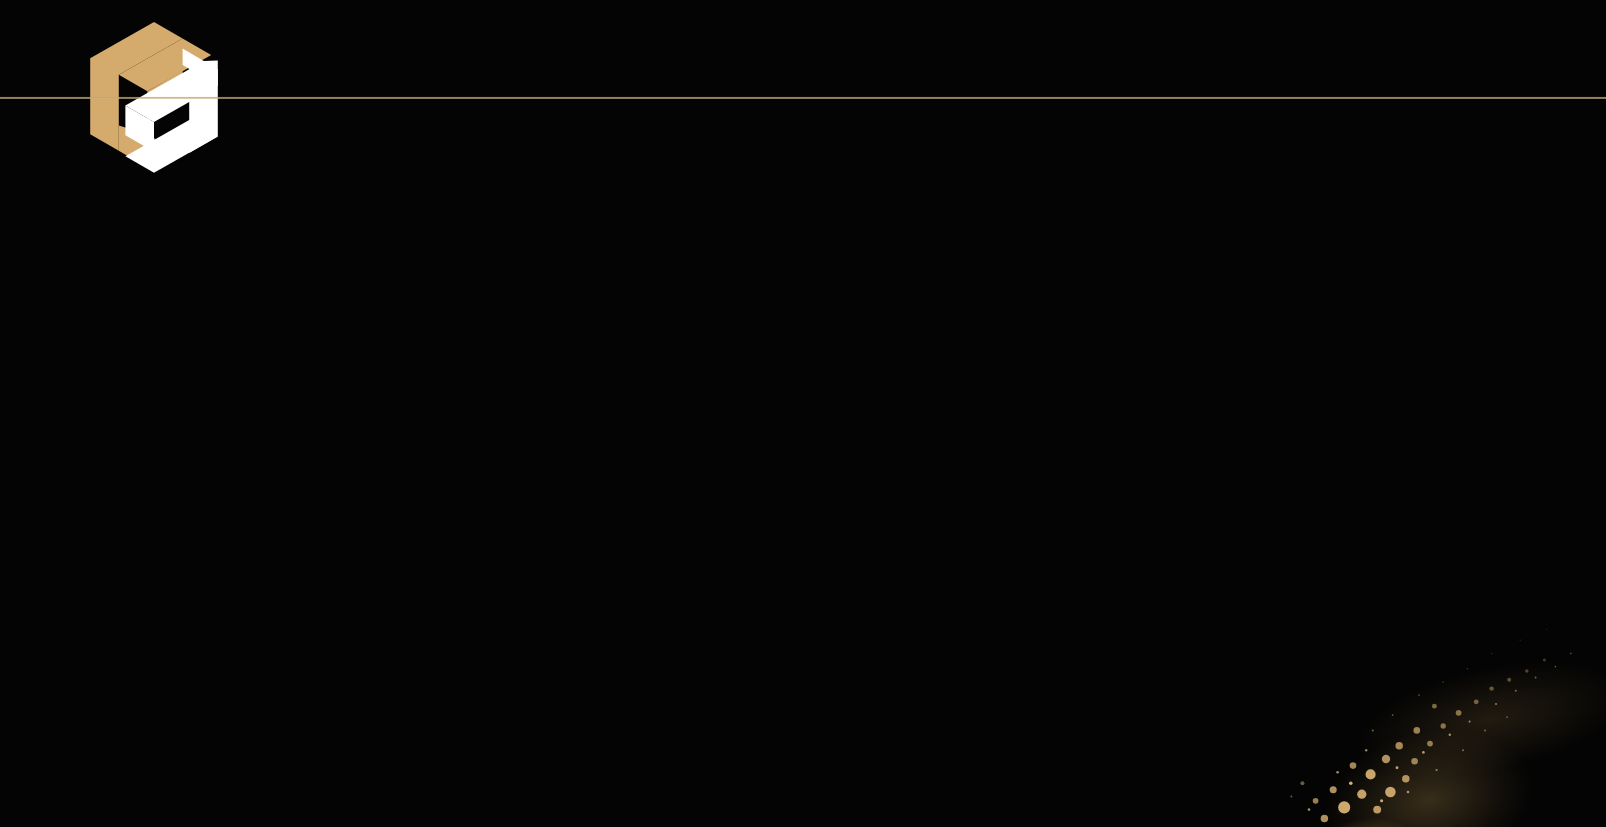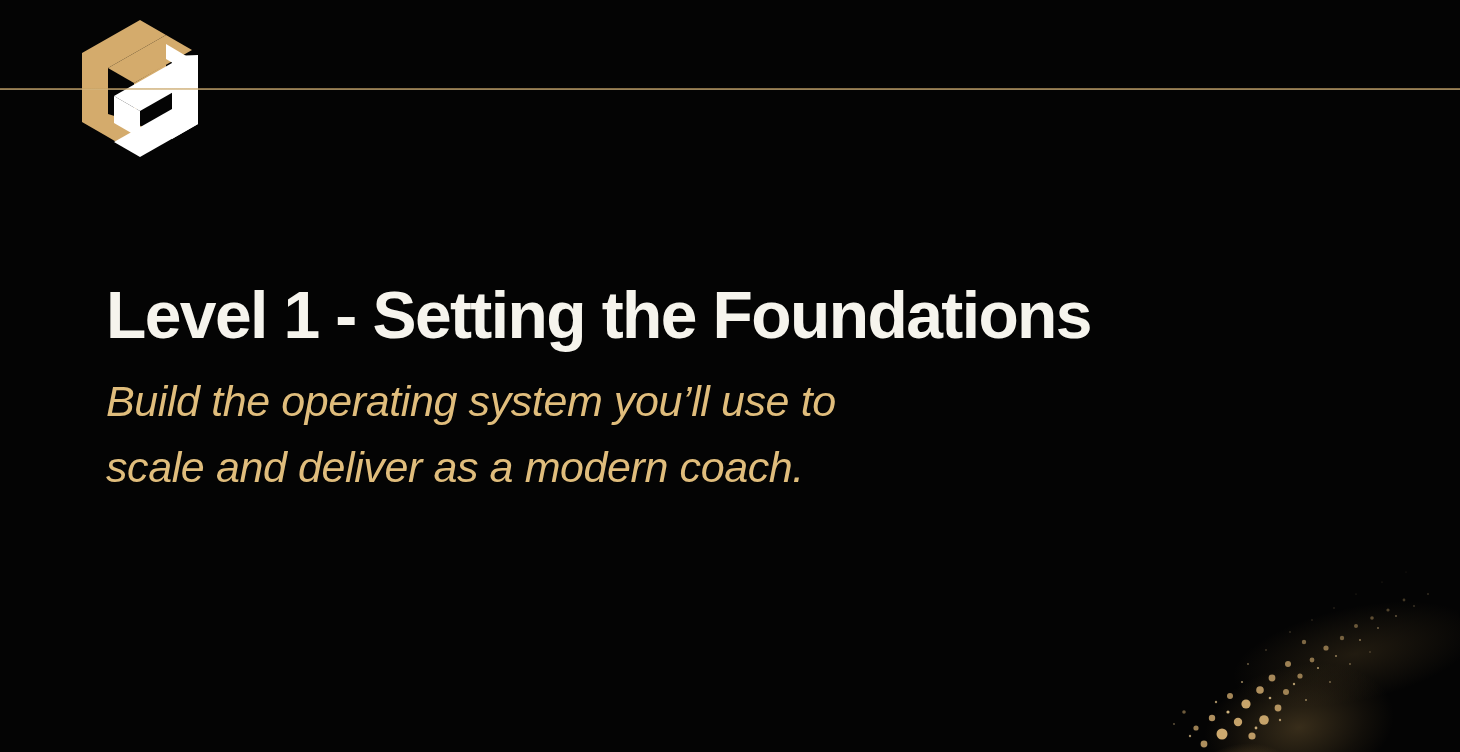--- a/index.html
+++ b/index.html
@@ -121,27 +121,20 @@
       <path d="M94 38 L120 37 L120 106 L94 121 Z" fill="#ffffff"></path>
       <path d="M36 124 L94 91 L120 106 L62 139 Z" fill="#ffffff"></path>
       <path d="M36 78 L94 45 L120 60 L62 93 Z" fill="#ffffff"></path>
       <path d="M36 78 L62 93 L62 120 L36 105 Z" fill="#ffffff"></path>
       <path d="M88 26 L120 45 L120 60 L88 41 Z" fill="#ffffff"></path>
     </svg>
   </div>
 
   <div class="gold-rule"></div>
 
-  <div class="text-block">
-    <h1 class="headline">Level 1 - Setting the Foundations</h1>
-    <div class="subtitle">
-      <span class="ln">Build the operating system you’ll use to</span>
-      <span class="ln">scale and deliver as a modern coach.</span>
-    </div>
-  </div>
 
   <div class="sparkle-field">
     <div class="sparkle-haze"></div>
     <svg viewBox="0 0 300 230" xmlns="http://www.w3.org/2000/svg" aria-hidden="true">
       <g fill="#d8b274">
         <circle cx="62" cy="212" r="5.5" opacity=".95"></circle>
         <circle cx="78" cy="200" r="4.2" opacity=".9"></circle>
         <circle cx="92" cy="214" r="3.6" opacity=".85"></circle>
         <circle cx="52" cy="196" r="3.2" opacity=".8"></circle>
         <circle cx="104" cy="198" r="4.8" opacity=".9"></circle>

